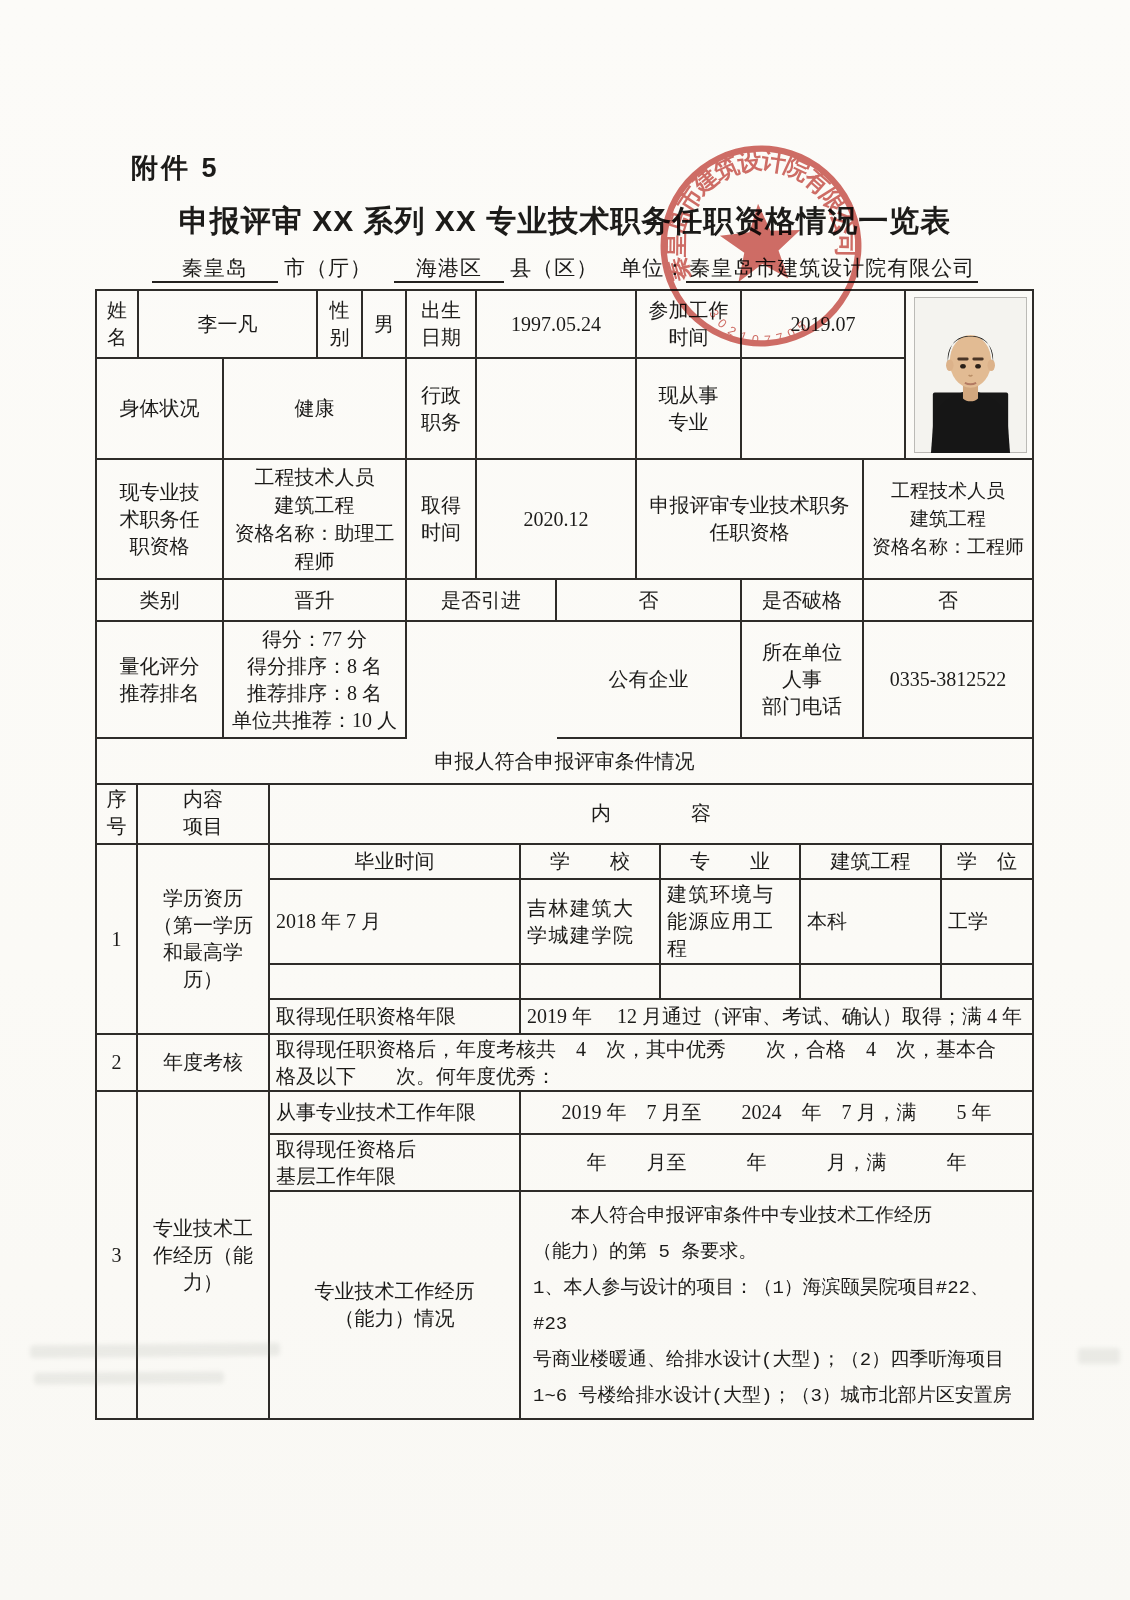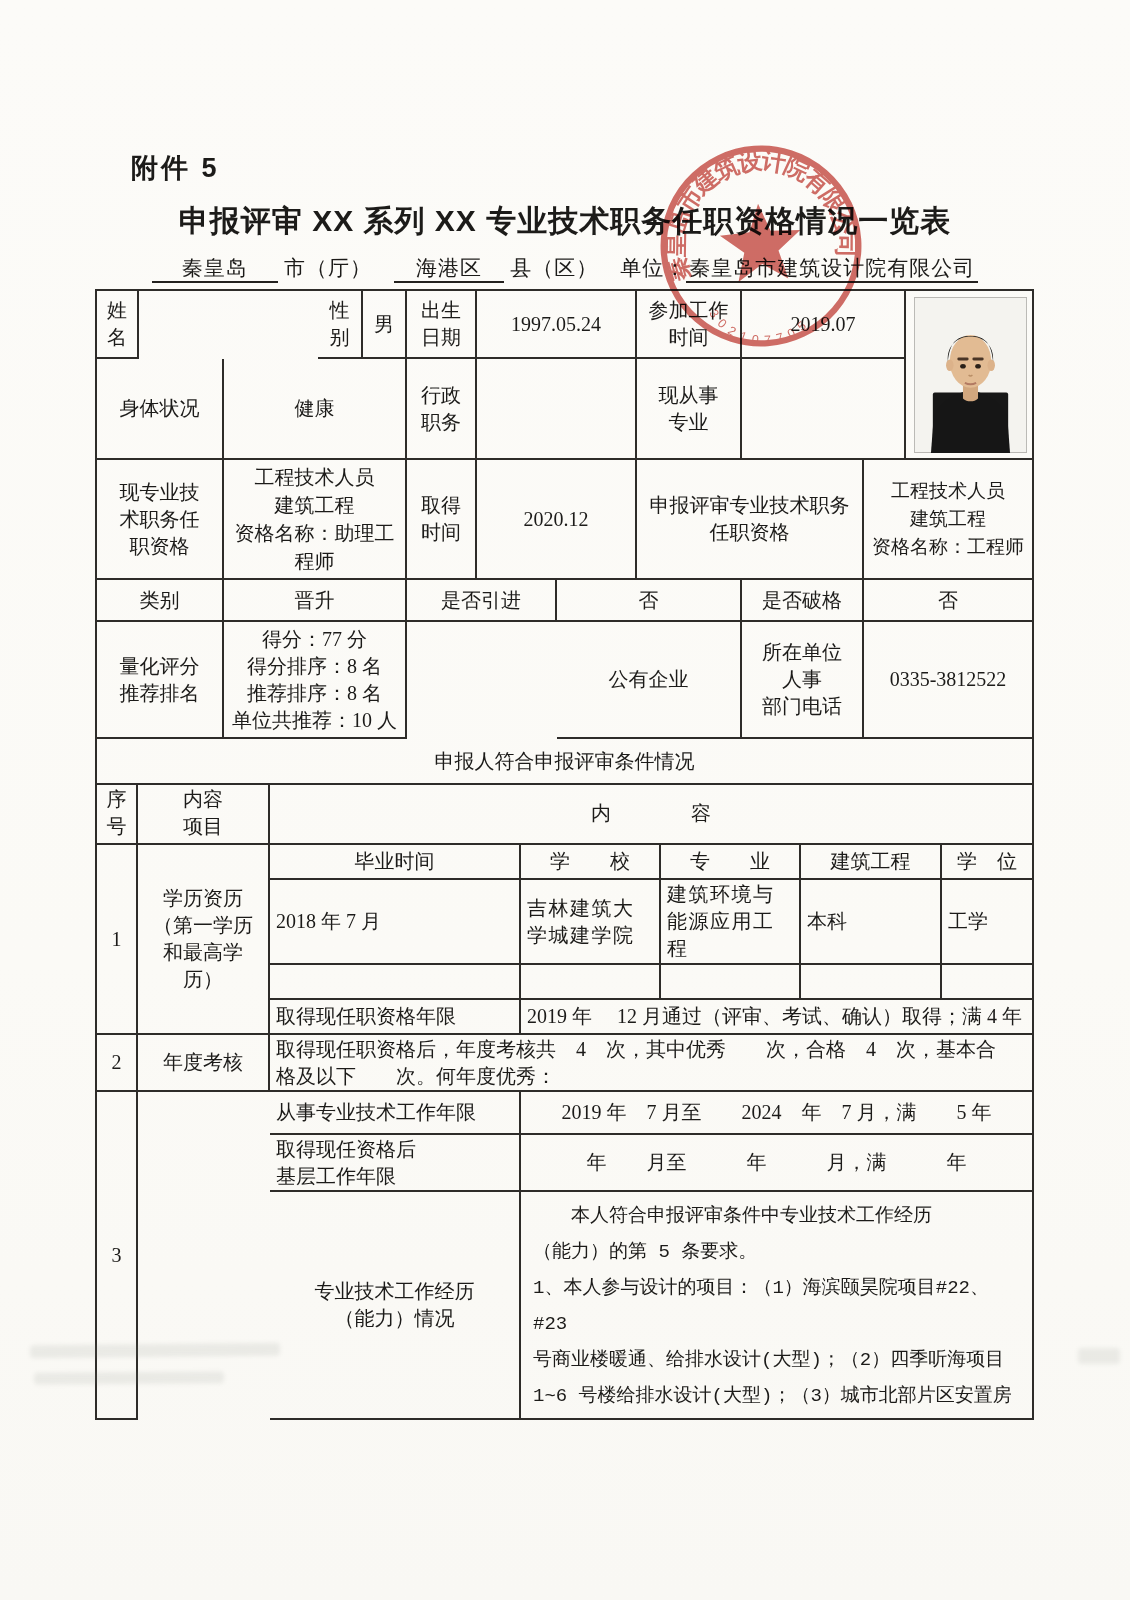--- a/index.html
+++ b/index.html
@@ -74,20 +74,21 @@
 <div class="page">
 
   <div class="attachment">附件 5</div>
   <div class="doc-title">申报评审 XX 系列 XX 专业技术职务任职资格情况一览表</div>
 
   <div class="subtitle"><span class="ul city">秦皇岛</span> <span>市（厅）</span>　<span class="ul district">海港区</span> <span>县（区）</span>　<span>单位：</span><span class="ul unit">秦皇岛市建筑设计院有限公司</span></div>
 
   <div class="grid gridA">
     <div class="c" style="grid-area:1/1/2/2">姓
 名</div>
+    <div class="c" style="grid-area:1/2/2/4">李一凡</div>
     <div class="c" style="grid-area:1/4/2/5">性
 别</div>
     <div class="c" style="grid-area:1/5/2/6">男</div>
     <div class="c" style="grid-area:1/6/2/7">出生
 日期</div>
     <div class="c" style="grid-area:1/7/2/9">1997.05.24</div>
     <div class="c" style="grid-area:1/9/2/10">参加工作
 时间</div>
     <div class="c" style="grid-area:1/10/2/12">2019.07</div>
 
@@ -191,20 +192,23 @@
 
     <div class="c left" style="grid-area:5/3/6/4">取得现任职资格年限</div>
     <div class="c left" style="grid-area:5/4/6/8">2019 年　 12 月通过（评审、考试、确认）取得；满 4 年</div>
 
     <div class="c" style="grid-area:6/1/7/2">2</div>
     <div class="c" style="grid-area:6/2/7/3">年度考核</div>
     <div class="c left" style="grid-area:6/3/7/8">取得现任职资格后，年度考核共　4　次，其中优秀　　次，合格　4　次，基本合
 格及以下　　次。何年度优秀：</div>
 
     <div class="c" style="grid-area:7/1/10/2">3</div>
+    <div class="c" style="grid-area:7/2/10/3">专业技术工
+作经历（能
+力）</div>
 
     <div class="c left" style="grid-area:7/3/8/4">从事专业技术工作年限</div>
     <div class="c" style="grid-area:7/4/8/8">2019 年　7 月至　　2024　年　7 月，满　　5 年</div>
 
     <div class="c left" style="grid-area:8/3/9/4">取得现任资格后
 基层工作年限</div>
     <div class="c" style="grid-area:8/4/9/8">年　　月至　　　年　　　月，满　　　年</div>
 
     <div class="c" style="grid-area:9/3/10/4">专业技术工作经历
 （能力）情况</div>

